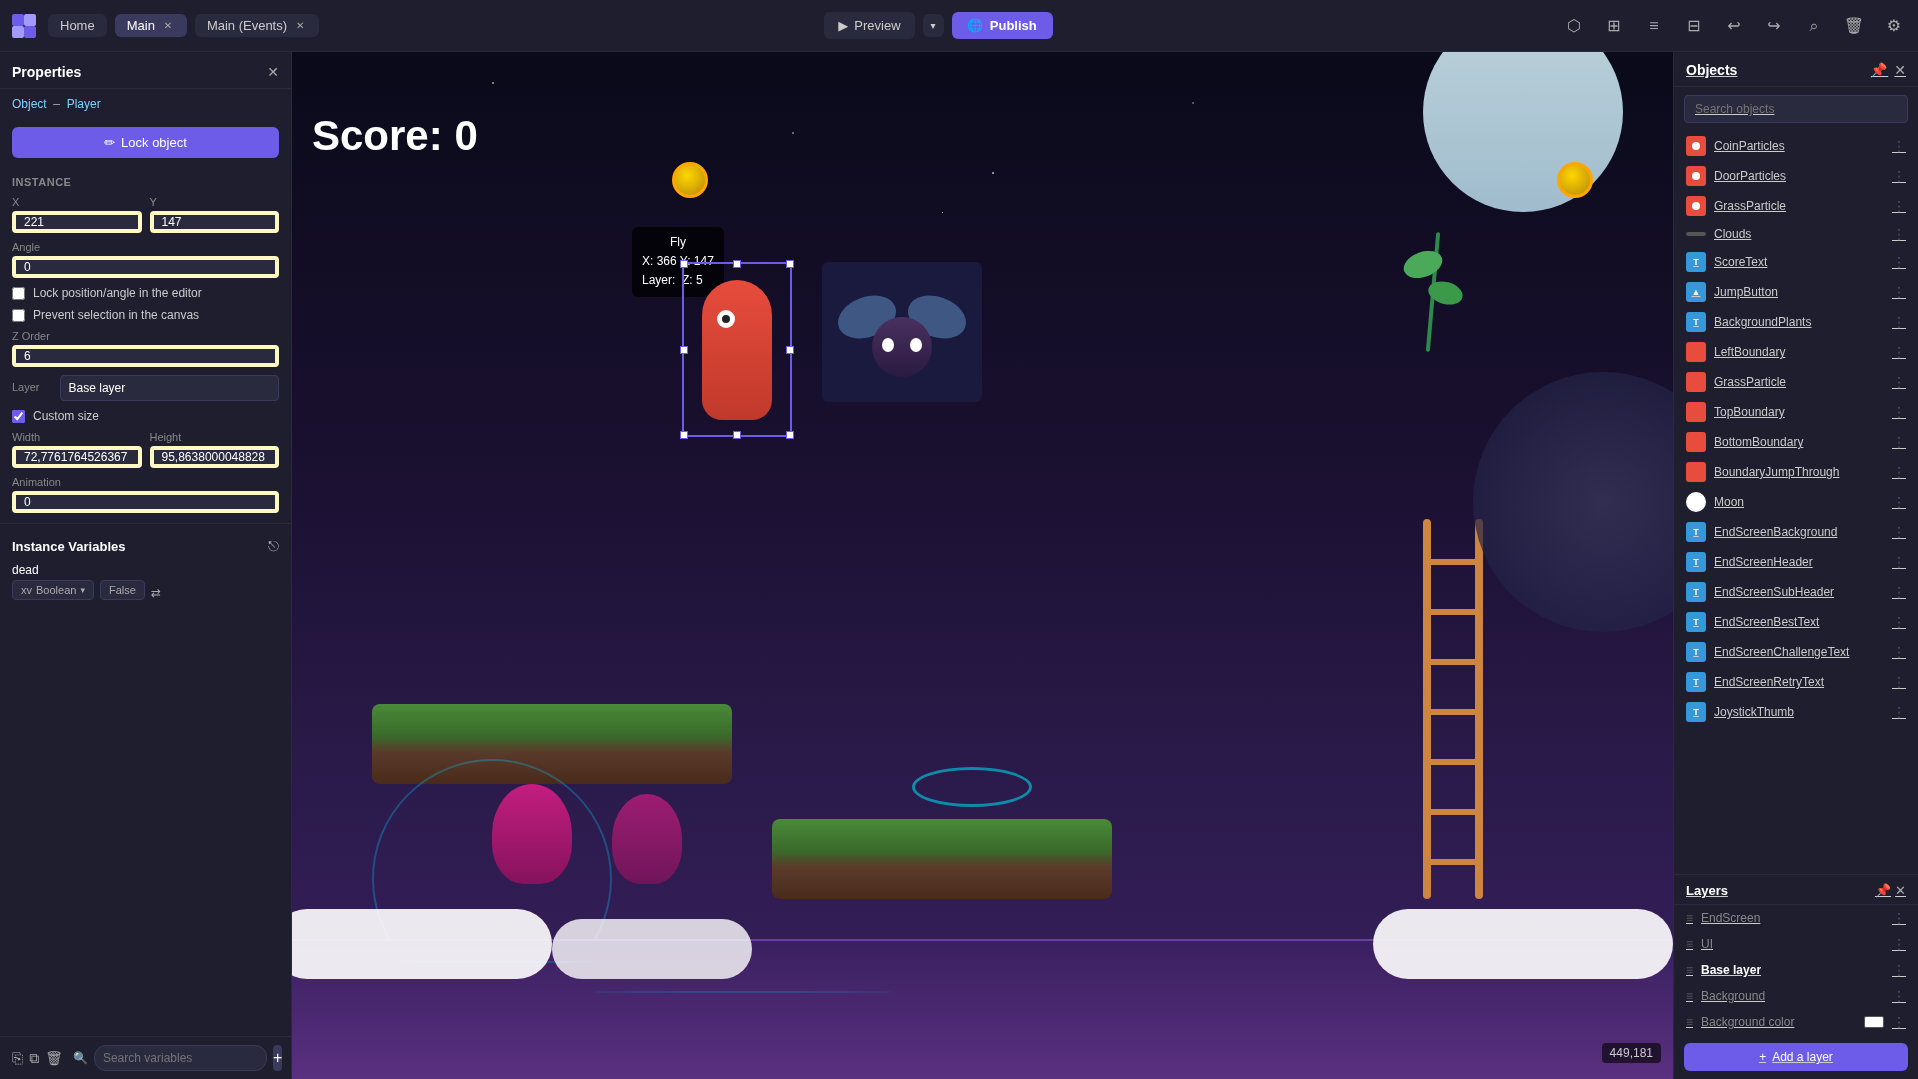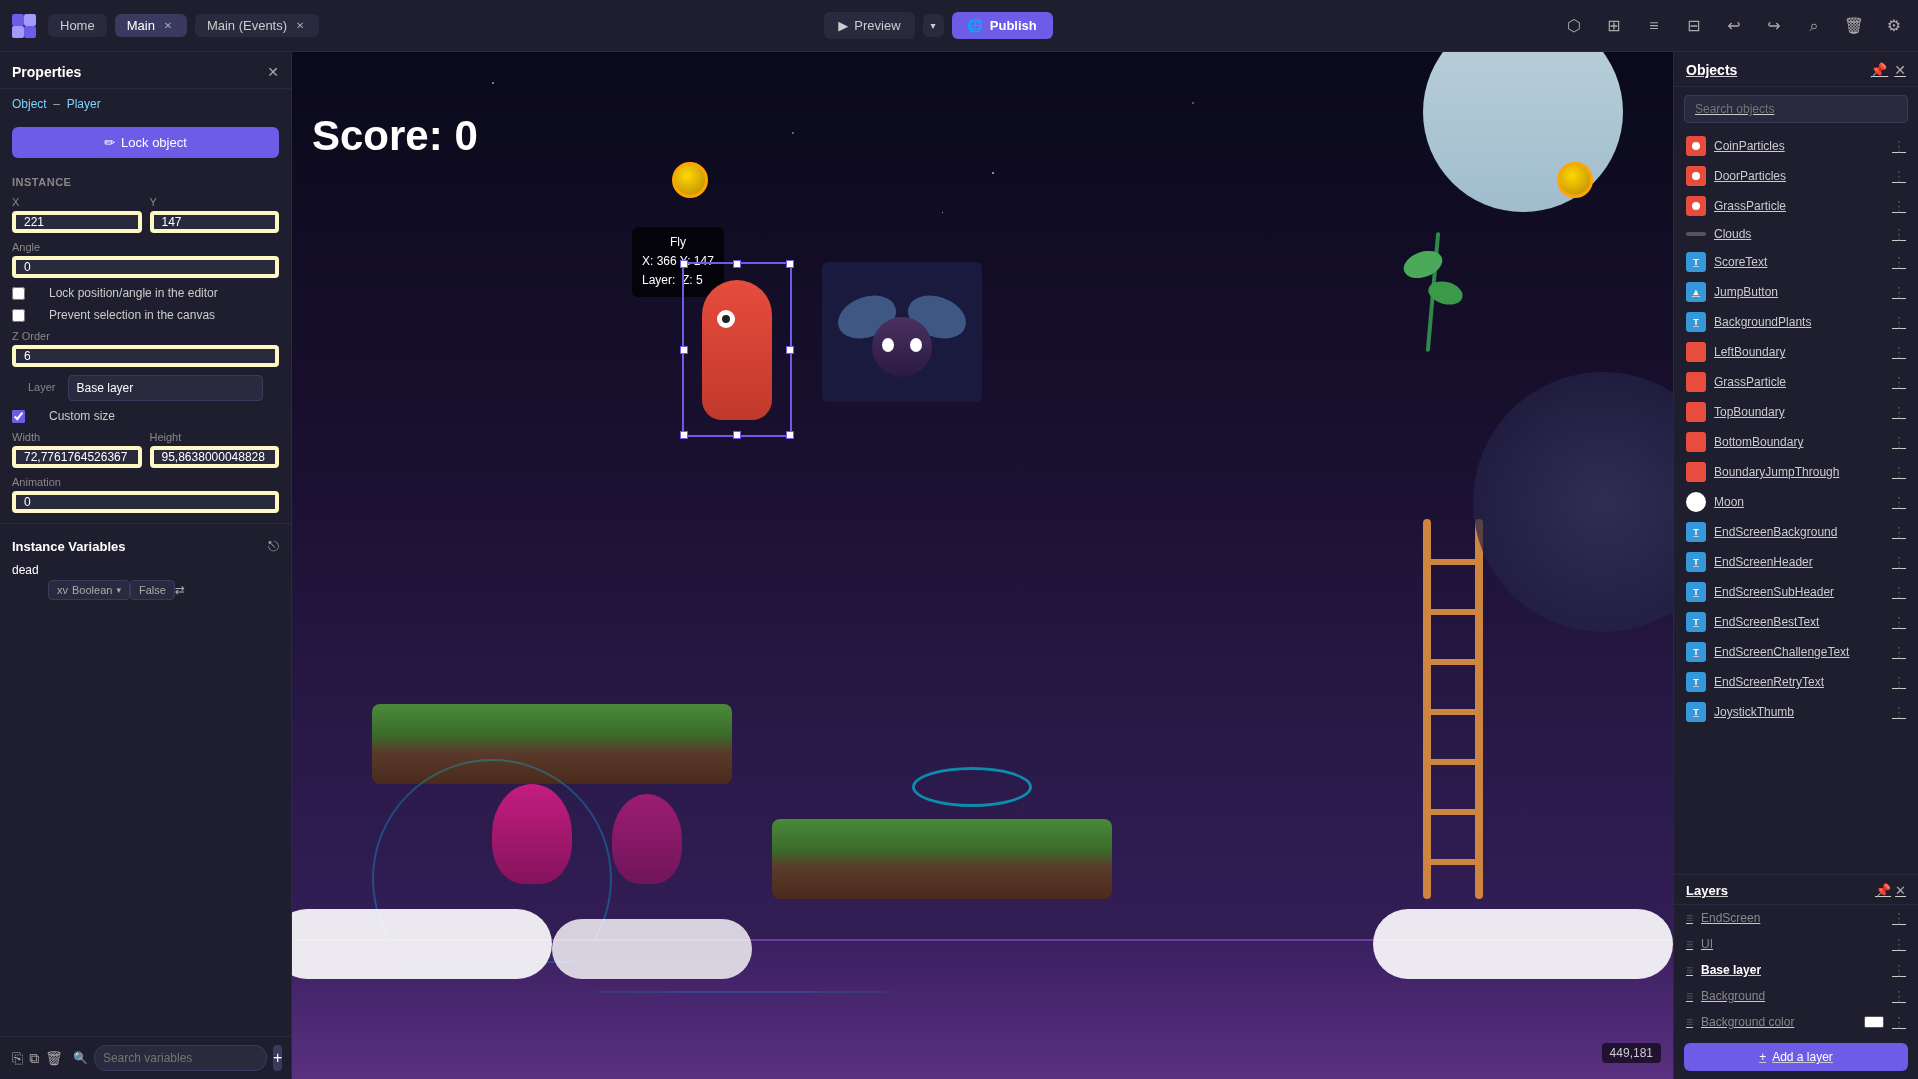--- a/index.html
+++ b/index.html
@@ -192,35 +192,35 @@
     }
     .field-full {
       padding: 4px 12px;
     }
     .field-full .field-input {
       width: 100%;
     }
     .checkbox-row {
       display: flex;
       align-items: center;
-      gap: 24px;
+      gap: 8px;
       padding: 4px 12px;
     }
     .checkbox-row input[type="checkbox"] {
       accent-color: #6c5ce7;
     }
     .checkbox-label {
       font-size: 12px;
       color: #ccc;
     }
     .layer-row {
       display: flex;
       align-items: center;
-      padding: 4px 28px;
-      gap: 12px;
+      padding: 4px 12px;
+      gap: 20px;
     }
     .layer-select {
       flex: 1;
       background: #2a2a3e;
       border: 1px solid #3a3a5e;
       border-radius: 4px;
       color: #fff;
       padding: 5px 8px;
       font-size: 12px;
       cursor: pointer;
@@ -247,22 +247,22 @@
       padding: 4px 12px;
       font-size: 12px;
       color: #aaa;
     }
     .var-name {
       color: #fff;
       margin-bottom: 3px;
     }
     .var-controls {
       display: flex;
-      align-items: center;
-      margin-left: 36px;
+      align-items: flex-end;
+      gap: 6px;
     }
     .var-type-badge {
       background: #2a2a3e;
       border: 1px solid #3a3a5e;
       border-radius: 4px;
       padding: 3px 8px;
       font-size: 11px;
       color: #aaa;
       display: flex; align-items: center; gap: 4px;
     }

